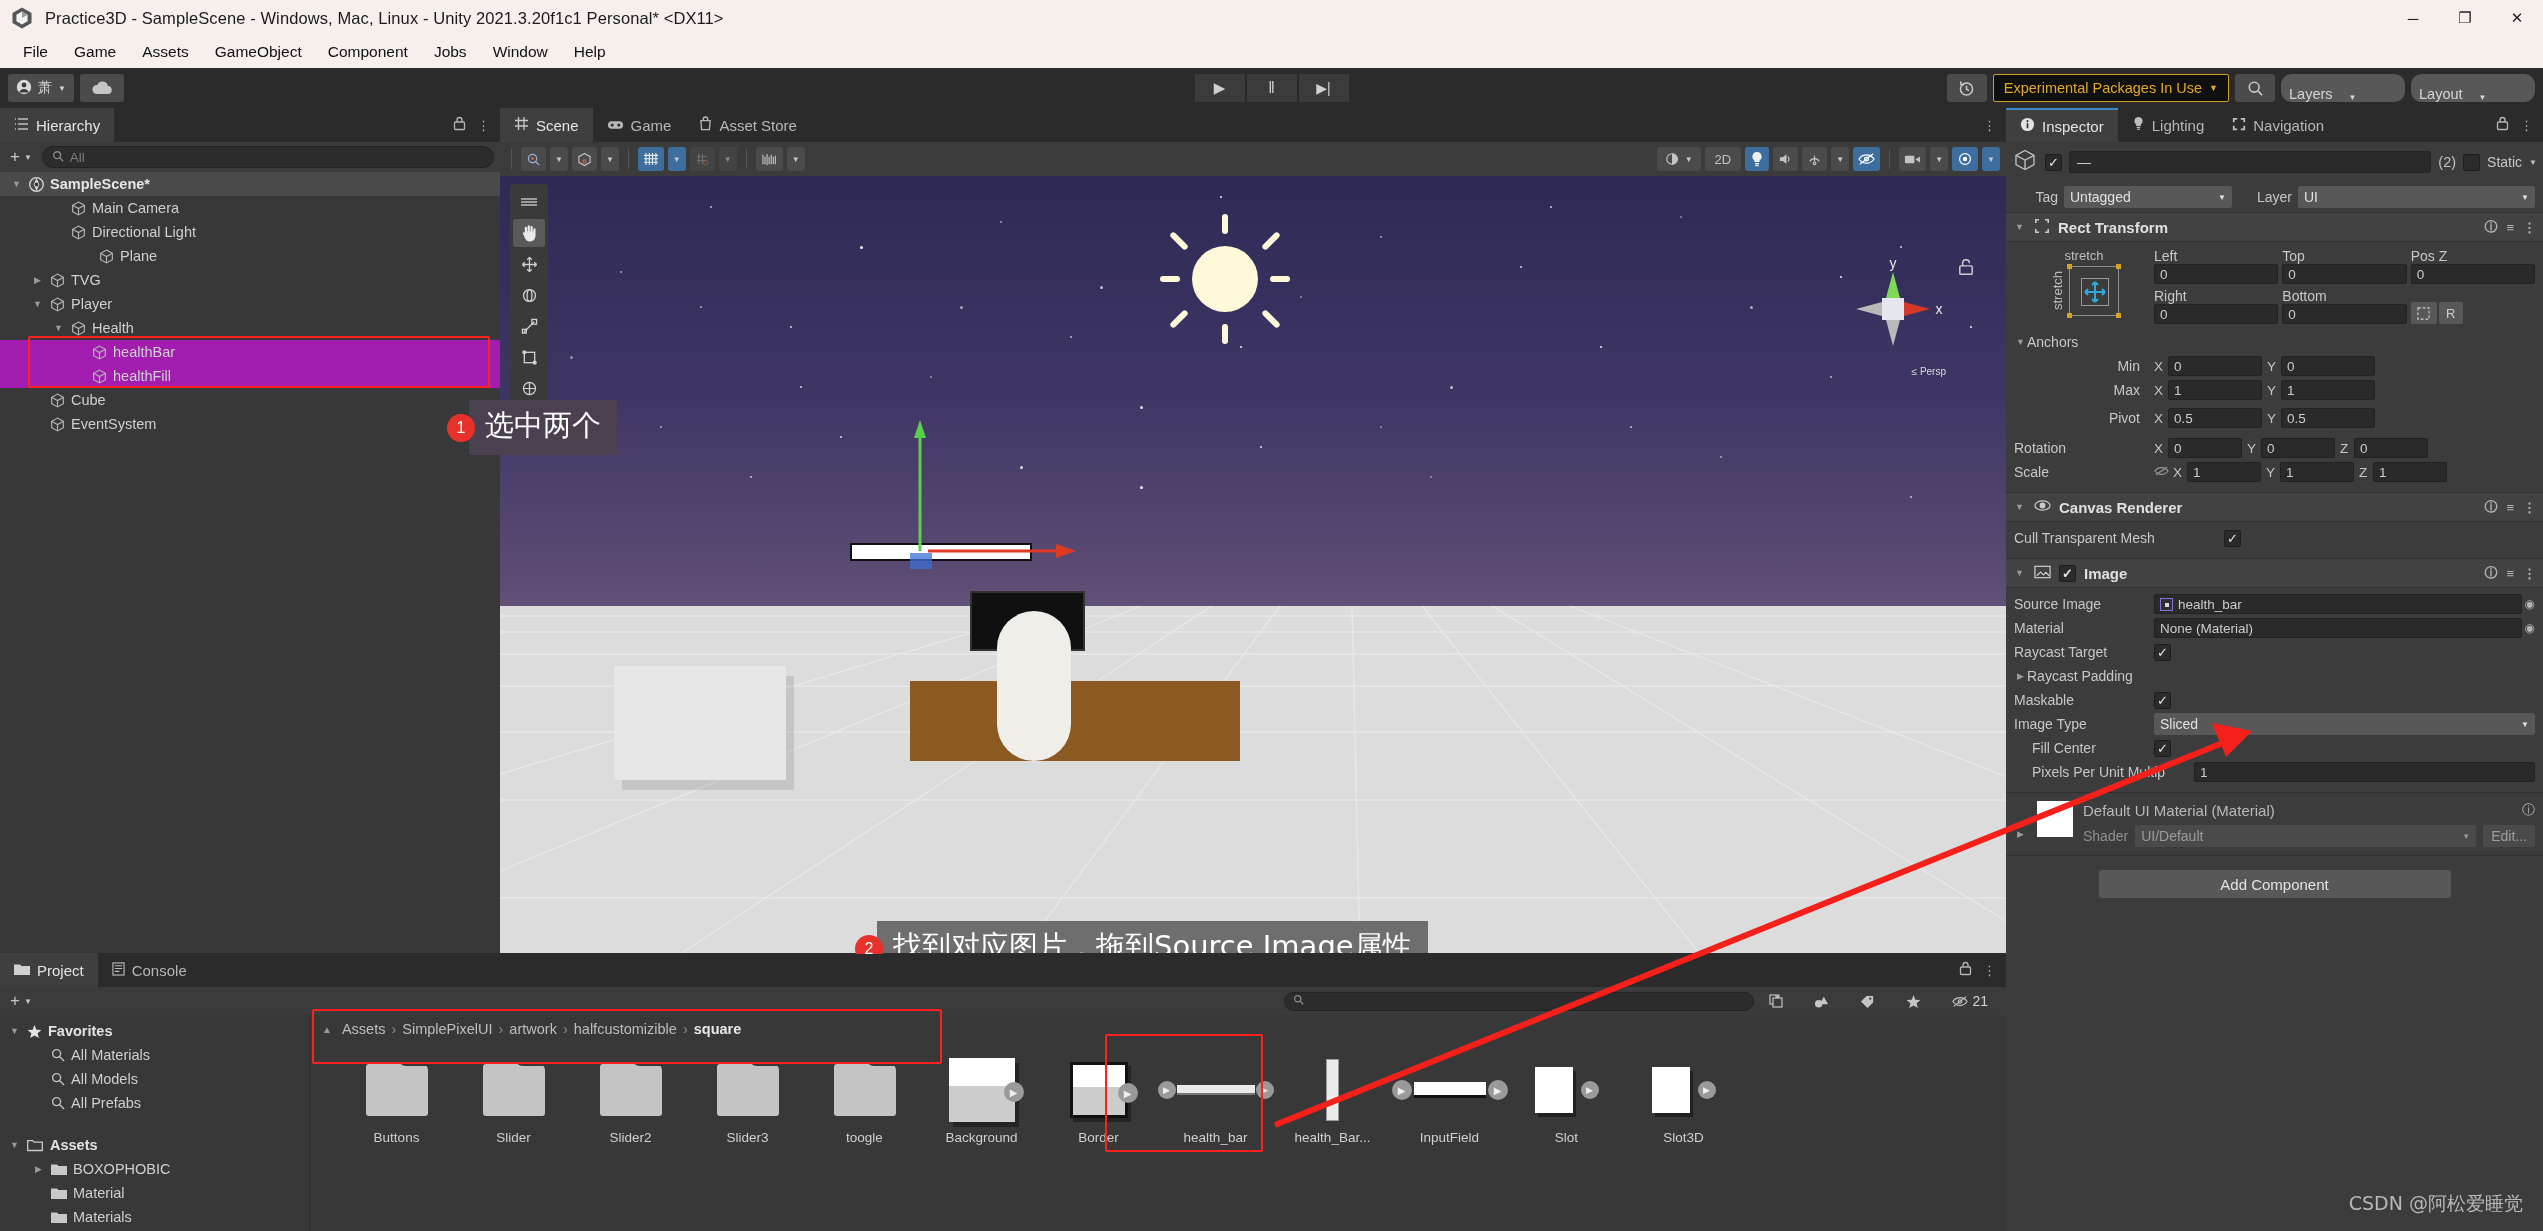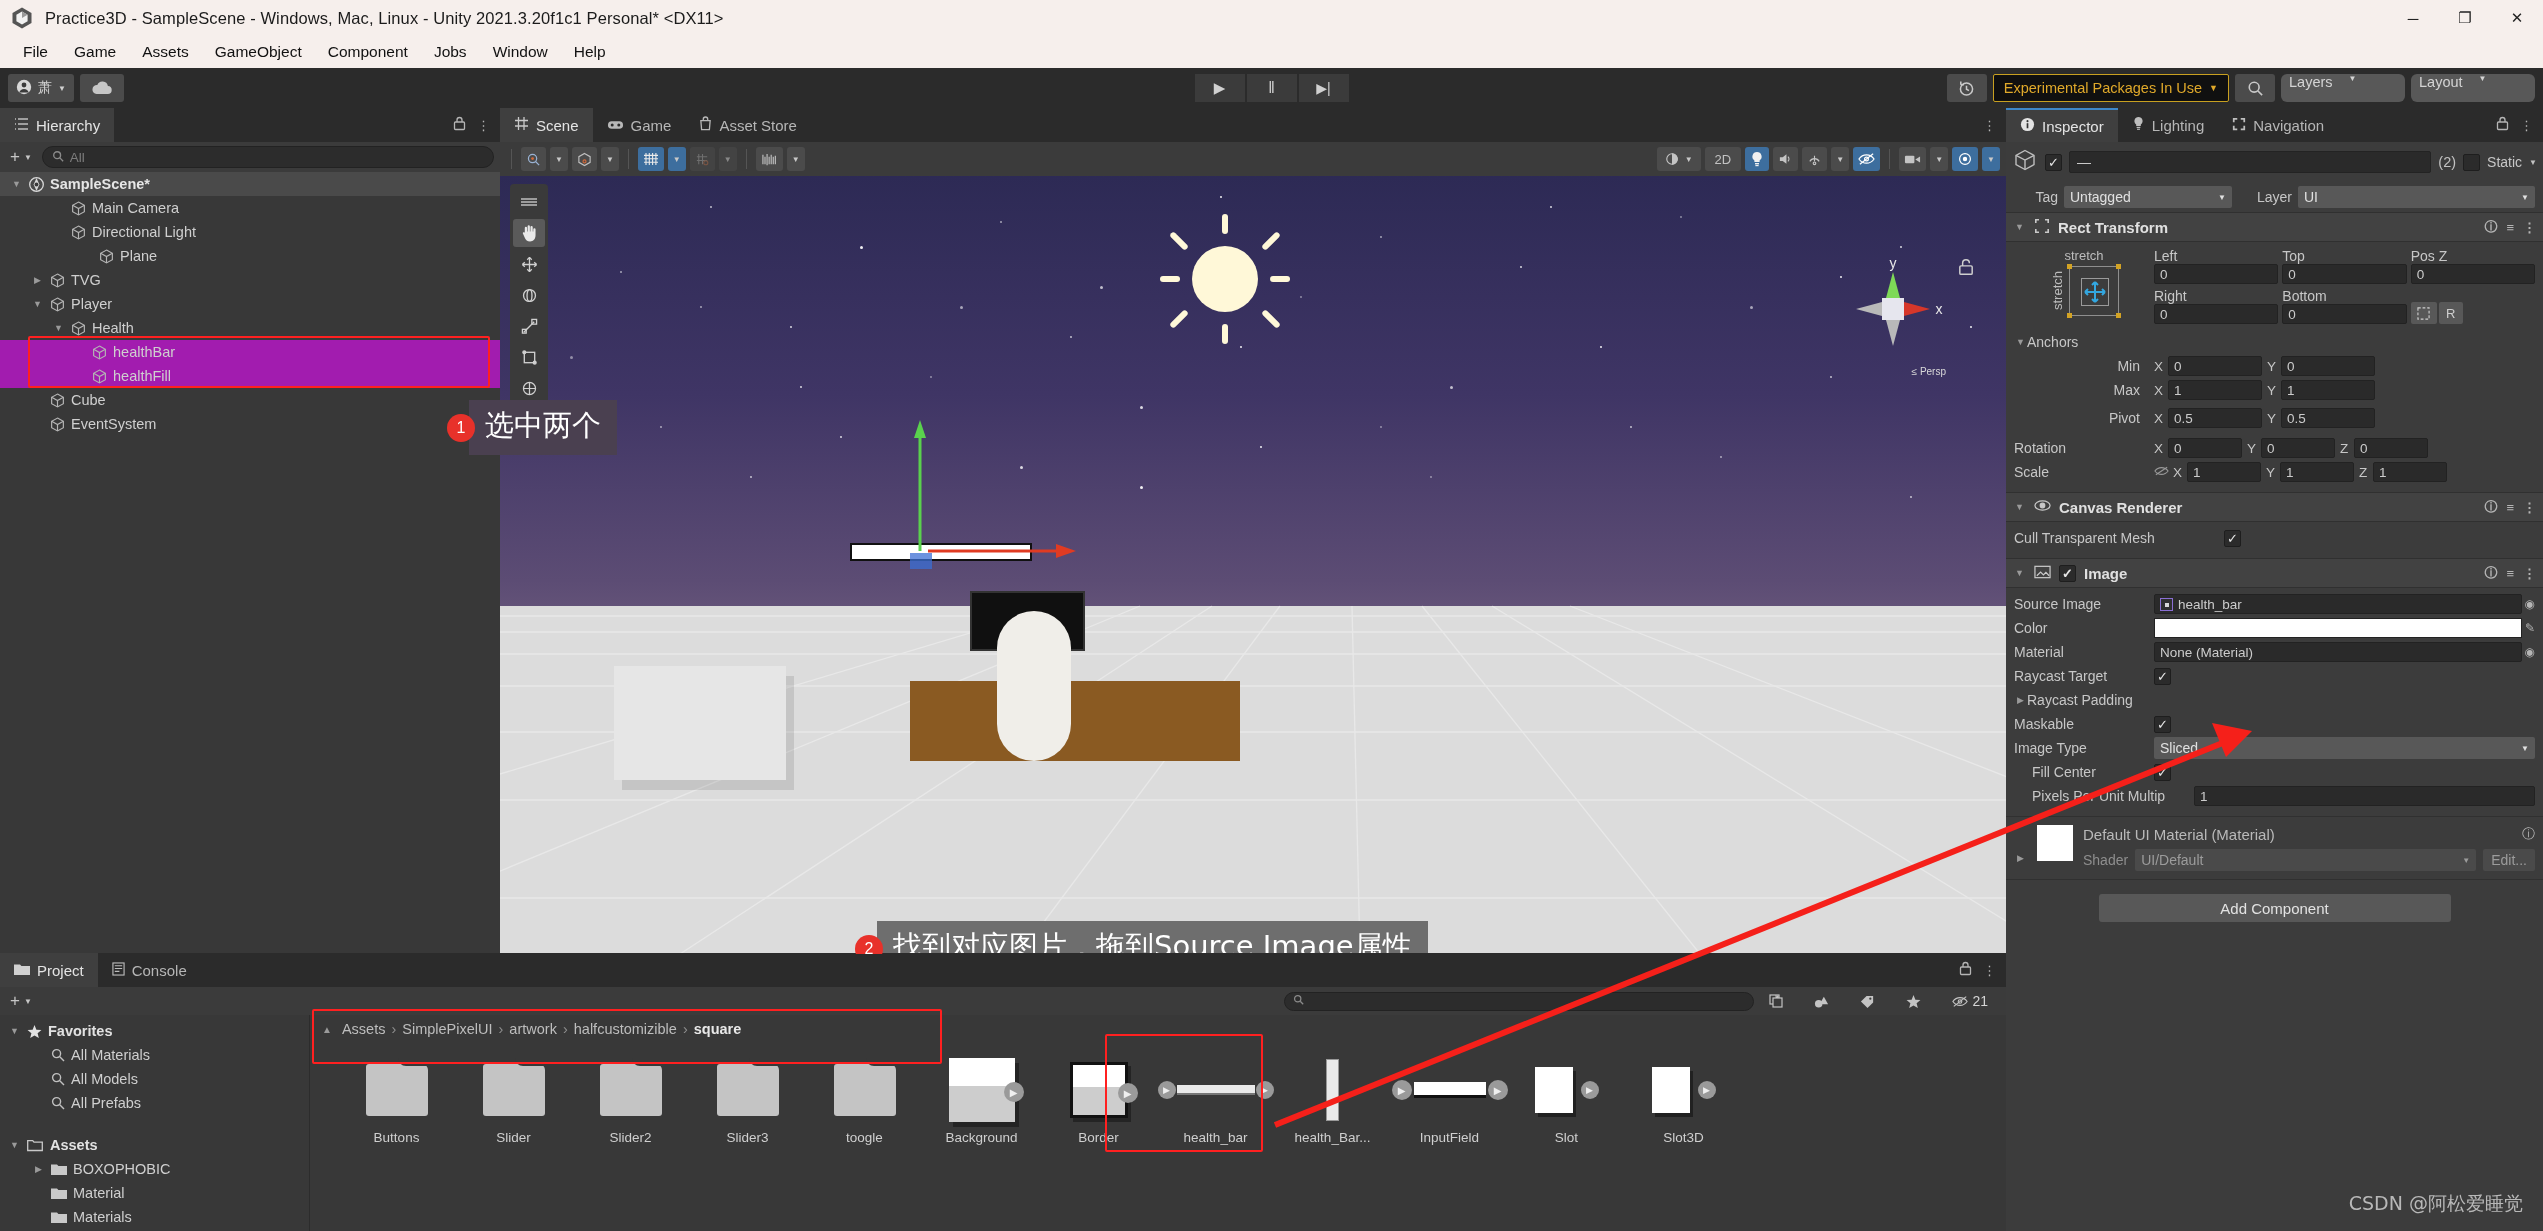--- a/index.html
+++ b/index.html
@@ -44,21 +44,21 @@
   .playgrp{ position:absolute; left:50%; transform:translateX(-50%); display:flex; gap:2px; }
   .play-b{ width:50px;height:28px;background:#3b3b3b;display:flex;align-items:center;justify-content:center;}
   .tb-right{ position:absolute; right:8px; display:flex; align-items:center; gap:6px; }
   .exp-pack{
     border:1px solid #c8a020; color:#e0a92a; background:#101010;
     height:28px; display:flex; align-items:center; padding:0 10px; gap:7px;
     font-size:14.5px; border-radius:2px;
   }
   .tb-sq{ width:40px;height:28px;background:#4b4b4b;border-radius:3px;
           display:flex;align-items:center;justify-content:center;}
-  .tb-dd{ height:28px;background:#585858;border-radius:6px;display:flex;align-items:flex-start;
+  .tb-dd{ height:28px;background:#585858;border-radius:11px;display:flex;align-items:flex-end;
           padding:0 8px;color:#d4d4d4;font-size:14.5px;gap:16px;}
 
   
   .panel{ position:absolute; background:#383838; }
   .panel-tabs{ height:34px; background:#2b2b2b; display:flex; align-items:flex-end; }
   .ptab{
     height:34px; padding:0 14px; display:flex;align-items:center;gap:7px;
     font-size:15px; color:#b6b6b6; background:#2b2b2b;
   }
   .ptab.active{ background:#3f3f3f; color:#e4e4e4; }
@@ -949,25 +949,20 @@
           <span class="flabel">Source Image</span>
         <span class="fin" style="flex:1;gap:5px">
           <span style="display:inline-block;width:13px;height:13px;background:#2f2f2f;border:1px solid #8a6fd4;position:relative">
             <span style="position:absolute;left:4px;top:4px;width:4px;height:4px;background:#d8d8d8"></span>
           </span>
           <span>health_bar</span>
         </span>
         <span style="color:#b5b5b5;font-size:12px;margin-left:3px">◉</span>
         </div>
       <div class="frow">
-          <span class="flabel">Color</span>
-        <span style="flex:1;height:20px;background:#ffffff;border:1px solid #222"></span>
-        <span style="color:#b5b5b5;font-size:12px;margin-left:3px">✎</span>
-        </div>
-      <div class="frow">
           <span class="flabel">Material</span>
         <span class="fin" style="flex:1">None (Material)</span>
         <span style="color:#b5b5b5;font-size:12px;margin-left:3px">◉</span>
         </div>
       <div class="frow">
           <span class="flabel">Raycast Target</span>
         <span class="chk">✓</span>
         </div>
       <div class="frow">
           <span class="tri">▶</span>

